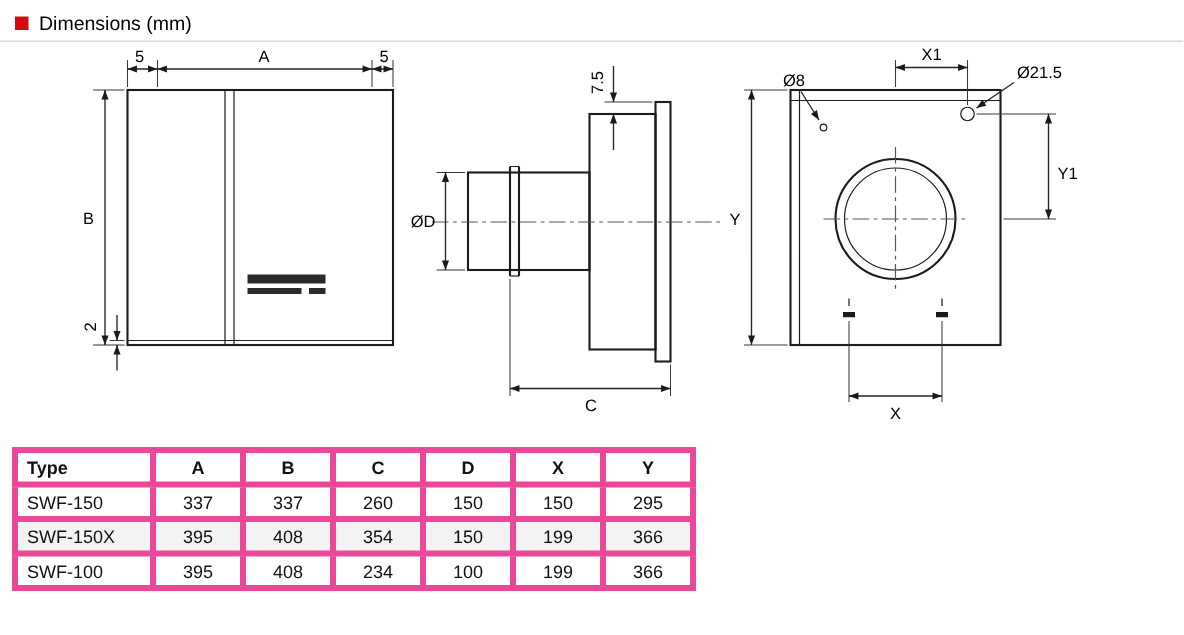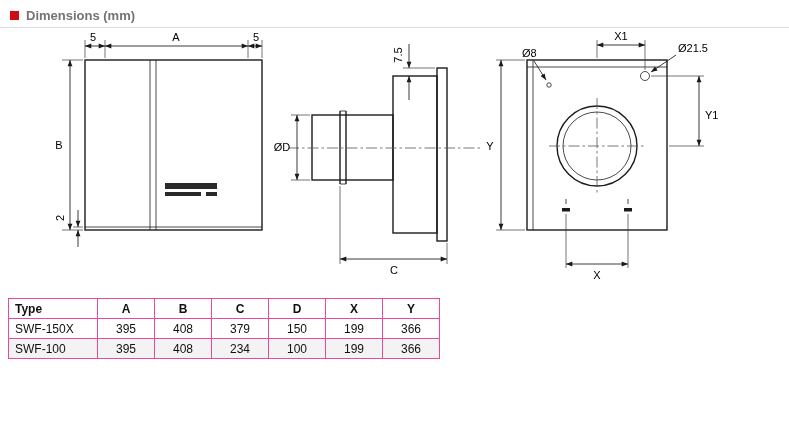--- a/index.html
+++ b/index.html
@@ -1,29 +1,29 @@
 <!DOCTYPE html>
 <html><head>
 <meta charset="utf-8">
 <style>
   html,body{margin:0;padding:0;}
   body{width:789px;height:423px;background:#fff;font-family:"Liberation Sans",sans-serif;overflow:hidden;}
   .page{position:relative;width:789px;height:423px;background:#fff;}
   .hdr{display:flex;align-items:center;gap:7px;height:20px;padding:5px 10px 2px 10px;border-bottom:1px solid #dcdcdc;}
   .bullet{width:9px;height:9px;background:#d20a11;flex:0 0 auto;}
-  .title{font-size:13px;font-weight:bold;color:#737373;}
+  .title{font-size:13px;font-weight:normal;color:#000000;}
   svg{display:block;}
   .ol{fill:none;stroke:#1c1c1c;stroke-width:1.4;}
   .tl{fill:none;stroke:#1c1c1c;stroke-width:0.8;}
   .ext{stroke:#3a3a3a;stroke-width:0.7;}
   .dim{stroke:#242424;stroke-width:0.9;fill:none;}
   .cl{stroke:#555;stroke-width:0.8;stroke-dasharray:11 3 2.5 3;fill:none;}
   .dl{font-family:"Liberation Sans",sans-serif;font-size:11px;fill:#000;}
   table.dims{border-collapse:collapse;margin:8px 0 0 8px;font-size:12px;color:#111;}
-  .dims th,.dims td{border:1px solid #ec4899;padding:1px 6px;height:17px;text-align:center;font-weight:normal;white-space:nowrap;}
+  .dims th,.dims td{border:4px solid #ec4899;padding:1px 6px;height:17px;text-align:center;font-weight:normal;white-space:nowrap;}
   .dims th{font-weight:bold;}
   .dims .type{text-align:left;width:76px;}
   .dims td:not(.type),.dims th:not(.type){width:44px;}
   .dims tbody tr:nth-child(even){background:#f3f3f3;}
 </style>
 </head>
 <body>
 
 <div class="page">
 
@@ -164,24 +164,33 @@
         <th>A</th>
         <th>B</th>
         <th>C</th>
         <th>D</th>
         <th>X</th>
         <th>Y</th>
       </tr>
     </thead>
     <tbody>
       <tr>
+        <td class="type">SWF-150</td>
+        <td>337</td>
+        <td>337</td>
+        <td>260</td>
+        <td>150</td>
+        <td>150</td>
+        <td>295</td>
+      </tr>
+      <tr>
         <td class="type">SWF-150X</td>
         <td>395</td>
         <td>408</td>
-        <td>379</td>
+        <td>354</td>
         <td>150</td>
         <td>199</td>
         <td>366</td>
       </tr>
       <tr>
         <td class="type">SWF-100</td>
         <td>395</td>
         <td>408</td>
         <td>234</td>
         <td>100</td>

